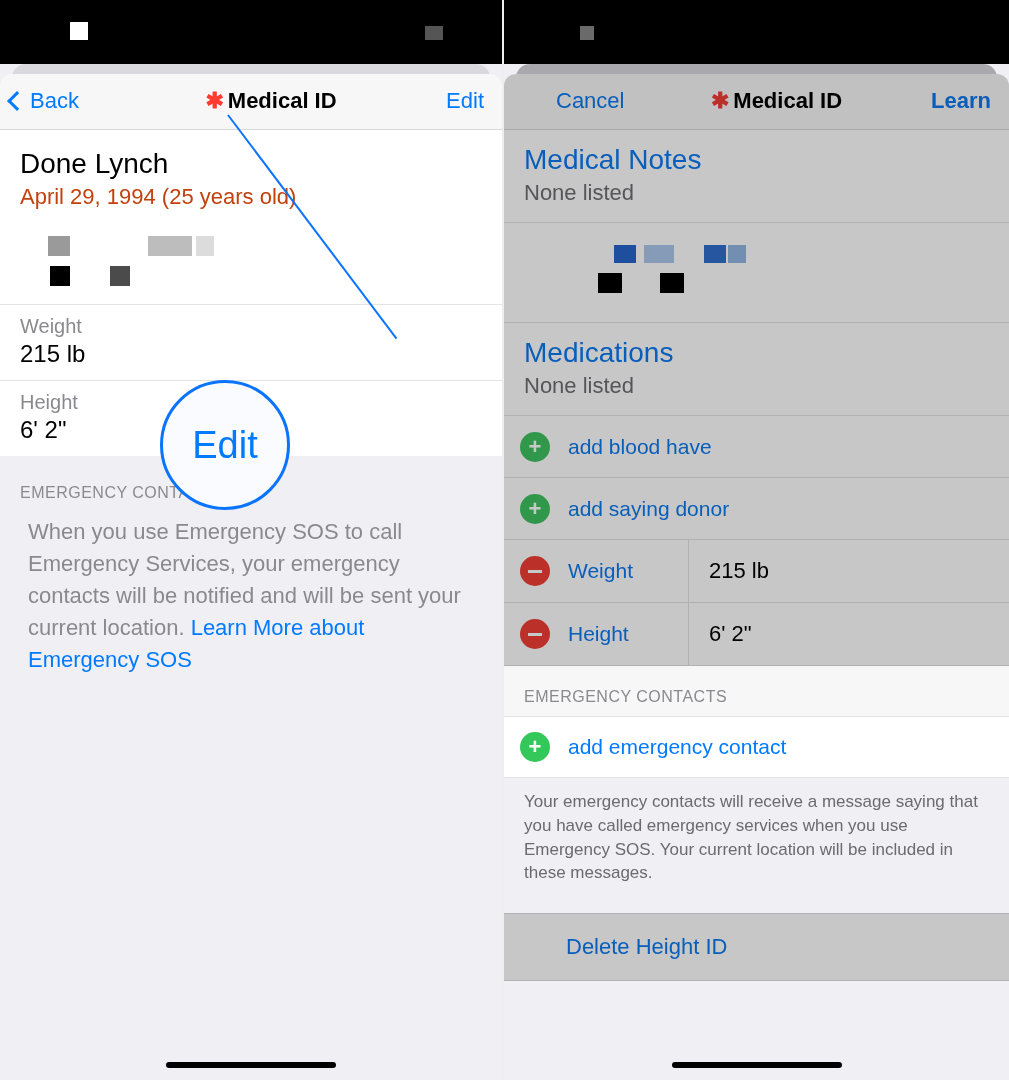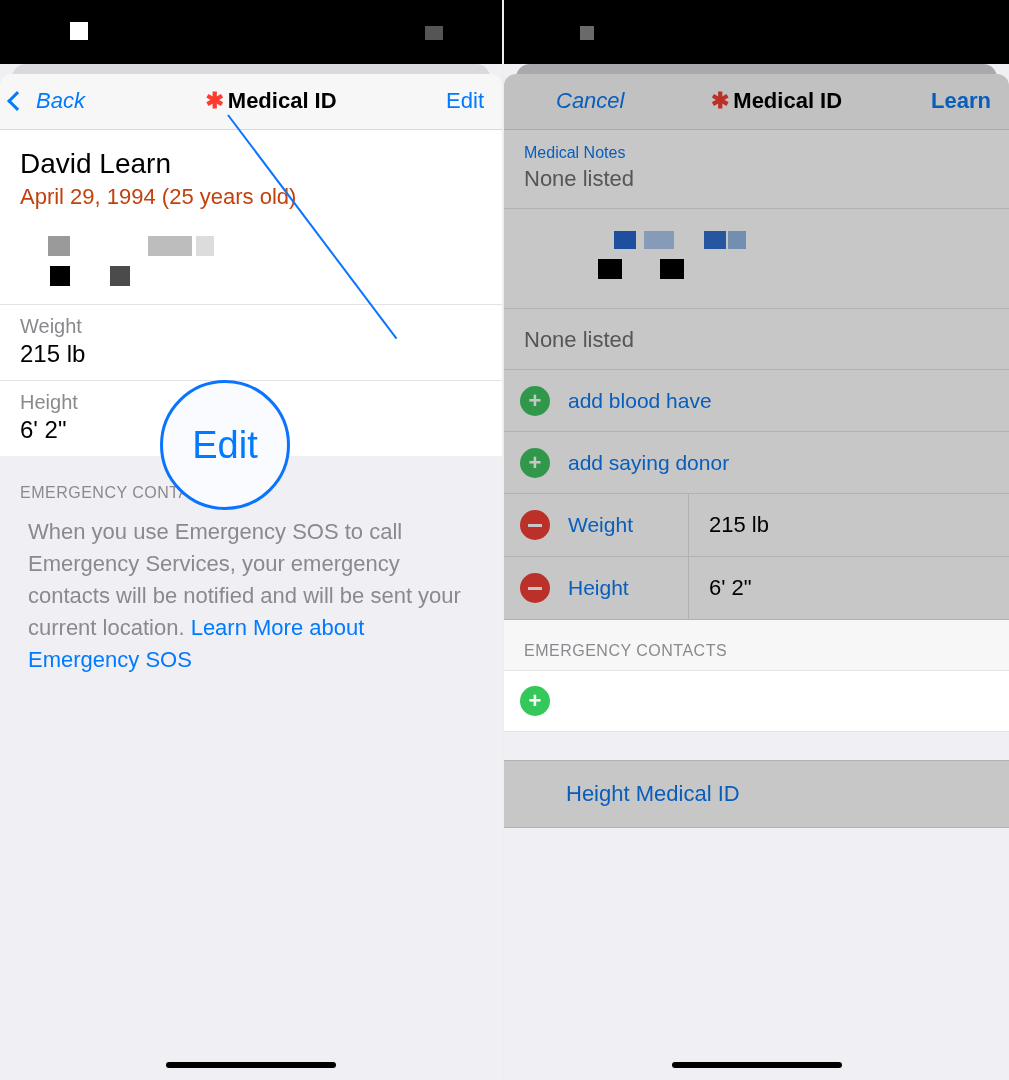--- a/index.html
+++ b/index.html
@@ -10,21 +10,21 @@
   .phone.right { width:505px; }
   
   .blackbar { background:#000; height:64px; position:relative; }
   .blackbar .sq1 { position:absolute; top:22px; left:70px; width:18px; height:18px; background:#fff; }
   .blackbar .sqR { position:absolute; top:26px; left:425px; width:18px; height:14px; background:#555; }
   .phone.right .blackbar .sq1 { left:76px; width:14px; height:14px; background:#888; top:26px;}
   
   .sheet-top { height:14px; margin:0 12px; background:#d9d9de; border-radius:14px 14px 0 0; }
   
   .navbar { position:relative; height:56px; background:#f7f7f8; border-bottom:1px solid #d9d9dd; border-radius:12px 12px 0 0; margin-top:-4px;}
-  .nav-left { position:absolute; left:10px; top:14px; display:flex; align-items:center; gap:10px; color:#007aff; font-size:22px;font-style:italic; }
+  .nav-left { position:absolute; left:10px; top:14px; display:flex; align-items:center; gap:4px; color:#007aff; font-size:22px; }
   .nav-left .chev { width:14px; height:14px; border-left:3px solid #007aff; border-bottom:3px solid #007aff; transform:rotate(45deg); margin-right:2px;}
   .nav-title { position:absolute; left:0; right:0; top:14px; text-align:center; font-size:22px; font-weight:600; color:#000;margin-left:40px;}
   .nav-title .asterisk { color:#ff3b30; font-weight:700; margin-right:4px;}
   .nav-right { position:absolute; right:18px; top:14px; color:#007aff; font-size:22px;}
   .nav-right.bold { font-weight:600; }
   
   .white { background:#fff; }
   .person { padding:18px 20px 8px; }
   .person .name { font-size:28px; color:#000; }
   .person .dob  { font-size:22px; color:#c2410c; margin-top:4px; }
@@ -36,21 +36,21 @@
   .sectHdr { padding:28px 20px 10px; color:#8a8a8e; font-size:16px; letter-spacing:0.5px;}
   .sosText { padding:4px 28px 0; color:#8a8a8e; font-size:22px; line-height:1.45;}
   .sosText a { color:#007aff; text-decoration:none;}
   .homebar { position:absolute; bottom:12px; left:50%; width:170px; height:6px; background:#000; border-radius:4px; transform:translateX(-50%);}
   
   .callout-line { position:absolute; top:114px; left:228px; width:280px; height:2px; background:#0b74ff; transform-origin:left center; transform:rotate(53deg);}
   .magnifier { position:absolute; top:380px; left:160px; width:130px; height:130px; border:3px solid #0b74ff; border-radius:50%; background:#f9fbff; display:flex; align-items:center; justify-content:center; color:#007aff; font-size:38px;}
   
   .dim { filter:brightness(0.78) saturate(0.9); }
   .fieldGroup { background:#fff; padding:14px 20px 16px; border-top:1px solid #e3e3e6;}
-  .fieldGroup .fl { color:#007aff; font-size:16px;}
+  .fieldGroup .fl { color:#007aff; font-size:28px;}
   .fieldGroup .fv { color:#6e6e73; font-size:22px; margin-top:4px;}
   .addRow, .kvRow { display:flex; align-items:center; background:#fff; border-top:1px solid #e3e3e6; min-height:62px; padding:0 16px;}
   .icon-circle { width:30px; height:30px; border-radius:50%; display:flex; align-items:center; justify-content:center; color:#fff; font-size:22px; font-weight:700; margin-right:18px; flex:0 0 30px;}
   .ic-green{ background:#34c759;}
   .ic-red  { background:#ff3b30;}
   .ic-red .bar{ width:14px; height:3px; background:#fff;}
   .addRow .txt{ color:#007aff; font-size:21px;}
   .kvRow .klabel{ color:#007aff; font-size:21px; width:120px;}
   .kvRow .kval  { color:#000; font-size:22px; border-left:1px solid #e3e3e6; padding-left:20px; flex:1; line-height:62px; height:62px;}
   .rightPix { height:100px; background:#fff; border-top:1px solid #e3e3e6; position:relative;}
@@ -77,21 +77,21 @@
         <span>Back</span>
       </div>
       <div class="nav-title">
         <span class="asterisk">✱</span><span>Medical ID</span>
       </div>
       <div class="nav-right">Edit</div>
     </div>
 
     <div class="white">
       <div class="person">
-        <div class="name">David Learn</div>
+        <div class="name">Done Lynch</div>
         <div class="dob">April 29, 1994 (25 years old)</div>
       </div>
       <div class="pixblock">
         <span style="top:18px;left:48px;width:22px;height:20px;background:#9a9a9a;"></span>
         <span style="top:18px;left:148px;width:44px;height:20px;background:#bdbdbd;"></span>
         <span style="top:18px;left:196px;width:18px;height:20px;background:#dcdcdc;"></span>
         <span style="top:48px;left:50px;width:20px;height:20px;background:#000;"></span>
         <span style="top:48px;left:110px;width:20px;height:20px;background:#4b4b4b;"></span>
       </div>
       <div class="row">
@@ -143,20 +143,21 @@
         <div class="rightPix">
           <span style="top:22px;left:110px;width:22px;height:18px;background:#1f66d6;"></span>
           <span style="top:22px;left:140px;width:30px;height:18px;background:#a9c7ef;"></span>
           <span style="top:22px;left:200px;width:22px;height:18px;background:#2a6fd9;"></span>
           <span style="top:22px;left:224px;width:18px;height:18px;background:#8fb8ea;"></span>
           <span style="top:50px;left:94px;width:24px;height:20px;background:#000;"></span>
           <span style="top:50px;left:156px;width:24px;height:20px;background:#000;"></span>
         </div>
 
         <div class="fieldGroup">
+          <div class="fl">Medications</div>
           <div class="fv">None listed</div>
         </div>
 
         <div class="addRow">
           <div class="icon-circle ic-green">+</div>
           <div class="txt">add blood have</div>
         </div>
         <div class="addRow">
           <div class="icon-circle ic-green">+</div>
           <div class="txt">add saying donor</div>
@@ -174,24 +175,26 @@
             </div>
           <div class="klabel">Height</div>
           <div class="kval">6' 2"</div>
         </div>
       </div>
 
       <div class="highlight">
         <div class="sectHdr" style="background:#f7f7f8;padding:22px 20px 10px;">EMERGENCY CONTACTS</div>
         <div class="addRow" style="border-bottom:1px solid #e3e3e6;">
           <div class="icon-circle ic-green">+</div>
+          <div class="txt">add emergency contact</div>
         </div>
       </div>
 
       <div class="dim">
-        <div class="deleteRow">Height Medical ID</div>
+        <div class="footTxt">Your emergency contacts will receive a message saying that you have called emergency services when you use Emergency SOS. Your current location will be included in these messages.</div>
+        <div class="deleteRow">Delete Height ID</div>
       </div>
 
     </div>
     <div class="homebar"></div>
   </div>
 
 </div>
 
 </body></html>

